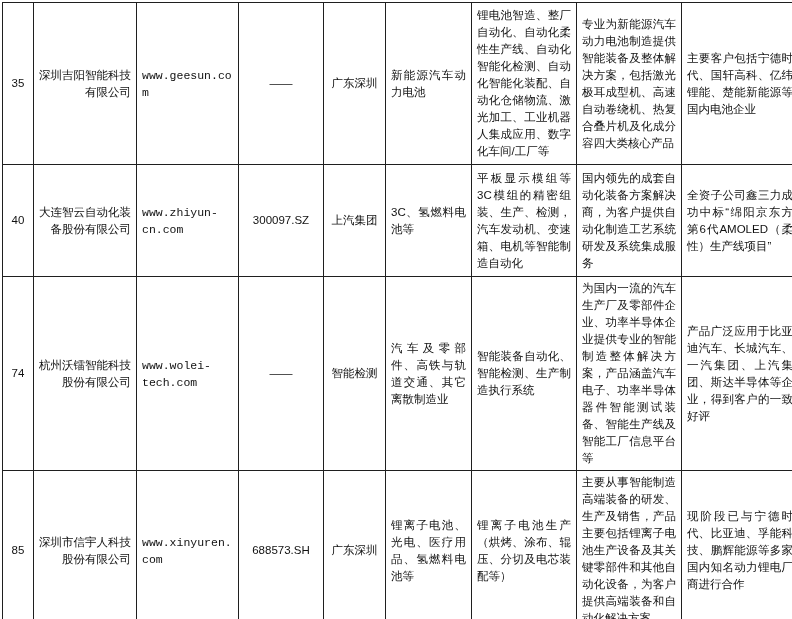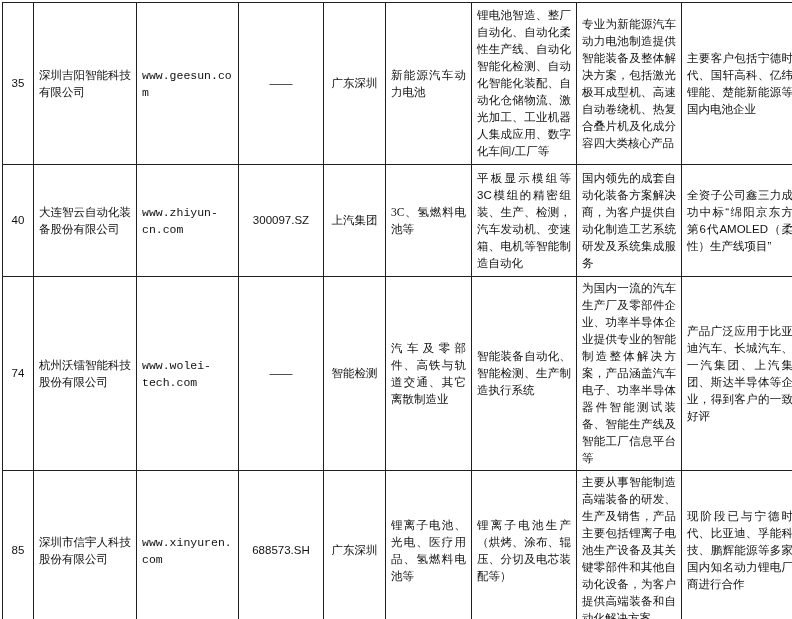--- a/index.html
+++ b/index.html
@@ -30,24 +30,24 @@
     padding: 3px 5px;
     overflow: hidden;
   }
   
   tr.r0 td { height: 162px; }
   tr.r1 td { height: 112px; }
   tr.r2 td { height: 179px; margin-top: 12px; }
   tr.r3 td { height: 154px; }   
 
   td.c-center { text-align: center; }
-  td.c-left   { text-align: left; }
+  td.c-left   { text-align: right; }
   td.c-just   { text-align: justify; text-justify: inter-ideograph; }
   td.c-web    { text-align: left; overflow-wrap: break-word; word-break: break-word; padding: 3px 4px; font-family: Liberation Mono, monospace; }
-  td.c-ind    { padding: 3px 4px; font-family: Liberation Serif, serif; }
+  td.c-ind    { padding: 3px 4px; }
 </style>
 </head>
 <body>
 
 <div class="table-wrap">
   <table class="companies">
     <colgroup>
       <col style="width:31px">
       <col style="width:103px">
       <col style="width:102px">

